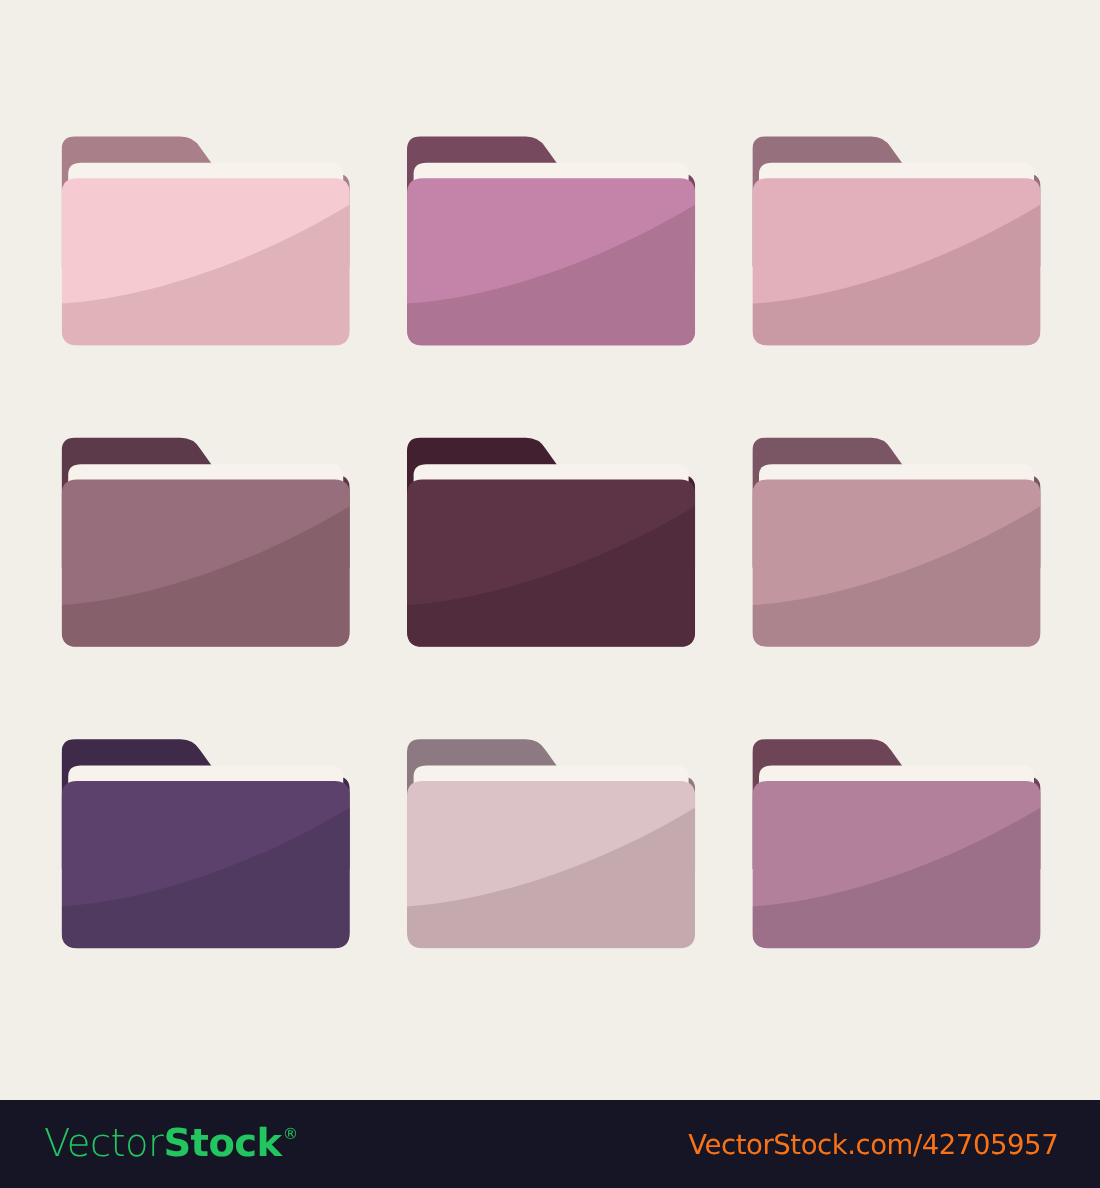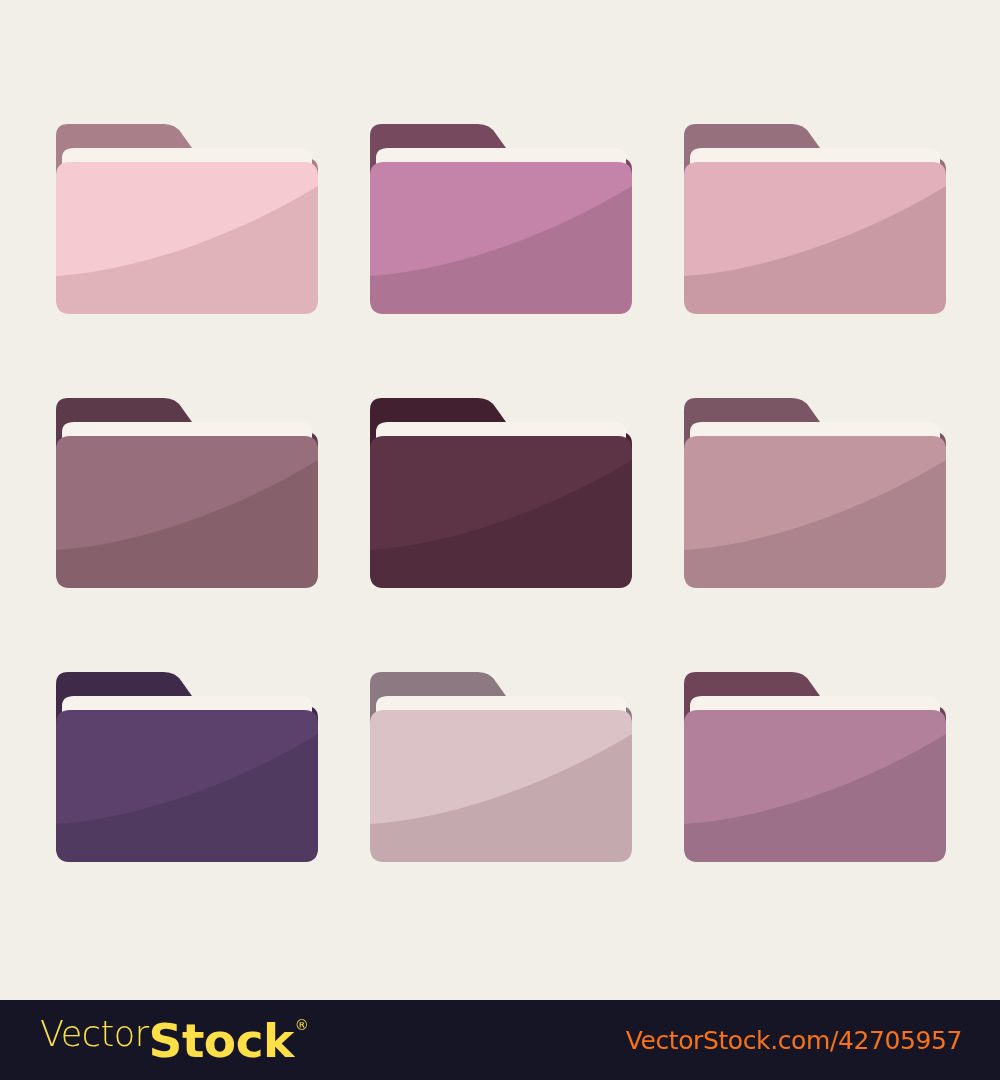--- a/index.html
+++ b/index.html
@@ -39,32 +39,32 @@
     background:#151526;
     display:flex;
     align-items:center;
     justify-content:space-between;
     box-sizing:border-box;
     padding:0 38px 0 40px;
   }
   #brand{
     display:flex;
     align-items:flex-start;
-    color:#fde047;
+    color:#22c55e;
     letter-spacing:-0.5px;
     user-select:none;
   }
   #brand .b-light{
     font-size:35px;
     font-weight:300;
     line-height:1;
     font-family:"DejaVu Sans", sans-serif;
   }
   #brand .b-bold{
-    font-size:47px;
+    font-size:35px;
     font-weight:700;
     line-height:1;
     font-family:"DejaVu Sans", sans-serif;
   }
   #brand .b-reg{
     font-size:14px;
     line-height:1;
     position:relative;
     top:1px;
     margin-left:1px;

